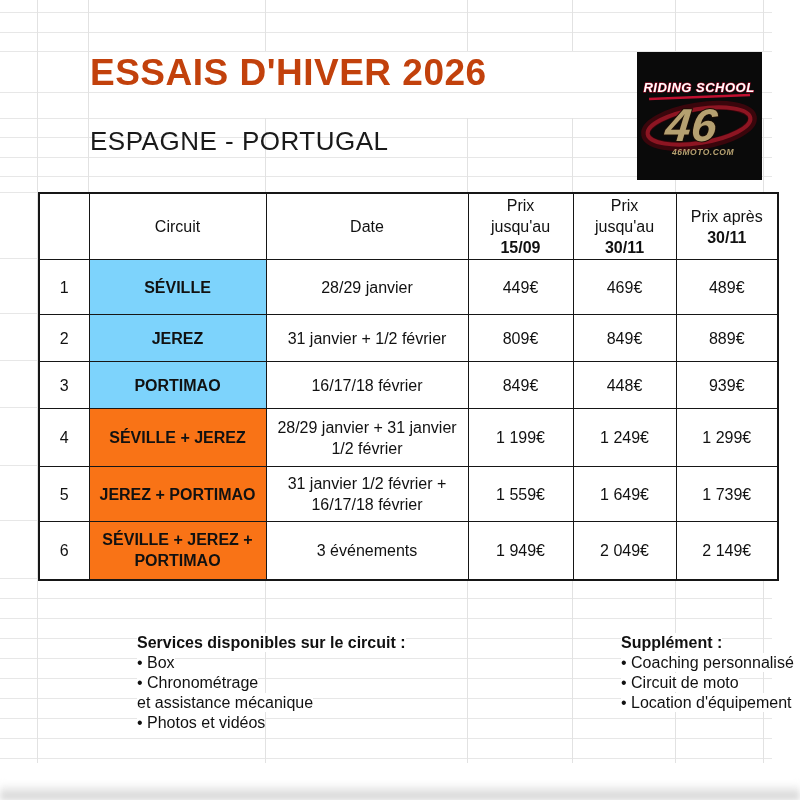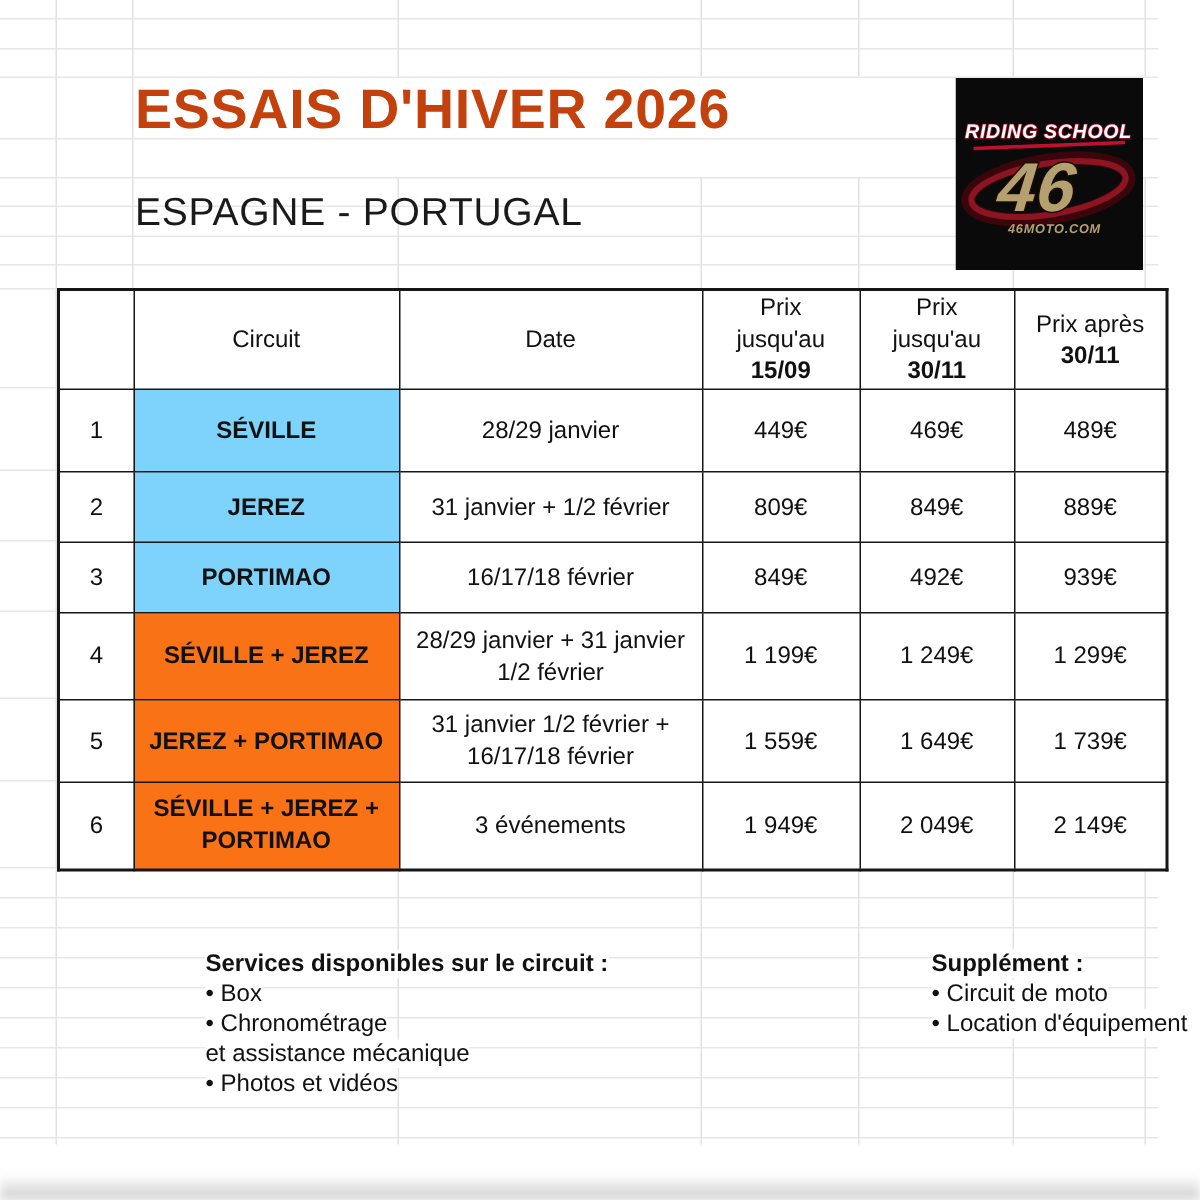--- a/index.html
+++ b/index.html
@@ -167,21 +167,21 @@
         <td class="cell-date">31 janvier + 1/2 février</td>
         <td class="cell-price">809€</td>
         <td class="cell-price">849€</td>
         <td class="cell-price">889€</td>
       </tr>
       <tr class="grp-blue">
         <td class="cell-num">3</td>
         <td class="cell-circuit">PORTIMAO</td>
         <td class="cell-date">16/17/18 février</td>
         <td class="cell-price">849€</td>
-        <td class="cell-price">492€</td>
+        <td class="cell-price">448€</td>
         <td class="cell-price">939€</td>
       </tr>
       <tr class="grp-green">
         <td class="cell-num">4</td>
         <td class="cell-circuit">SÉVILLE + JEREZ</td>
         <td class="cell-date">28/29 janvier + 31 janvier 1/2 février</td>
         <td class="cell-price">1 199€</td>
         <td class="cell-price">1 249€</td>
         <td class="cell-price">1 299€</td>
       </tr>
@@ -207,18 +207,19 @@
   <div class="list-block" id="services">
     <div class="ln sec-title"><span>Services disponibles sur le circuit :</span></div>
     <div class="ln"><span>• Box</span></div>
     <div class="ln"><span>• Chronométrage</span></div>
     <div class="ln"><span>et assistance mécanique</span></div>
     <div class="ln"><span>• Photos et vidéos</span></div>
   </div>
 
   <div class="list-block" id="supplements">
     <div class="ln sec-title"><span>Supplément :</span></div>
+    <div class="ln"><span>• Coaching personnalisé</span></div>
     <div class="ln"><span>• Circuit de moto</span></div>
     <div class="ln"><span>• Location d'équipement</span></div>
   </div>
 
   <div class="bottom-shadow"></div>
 </div>
 
 </body></html>

